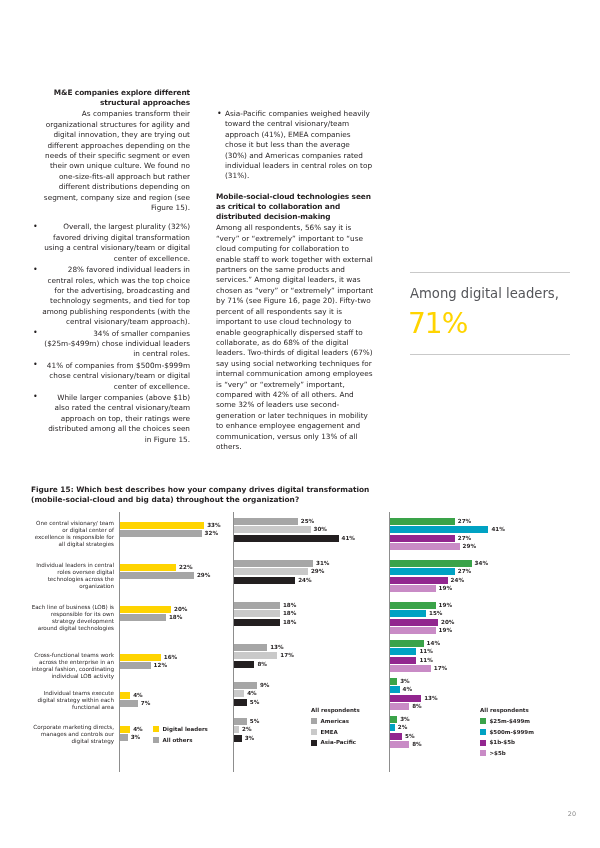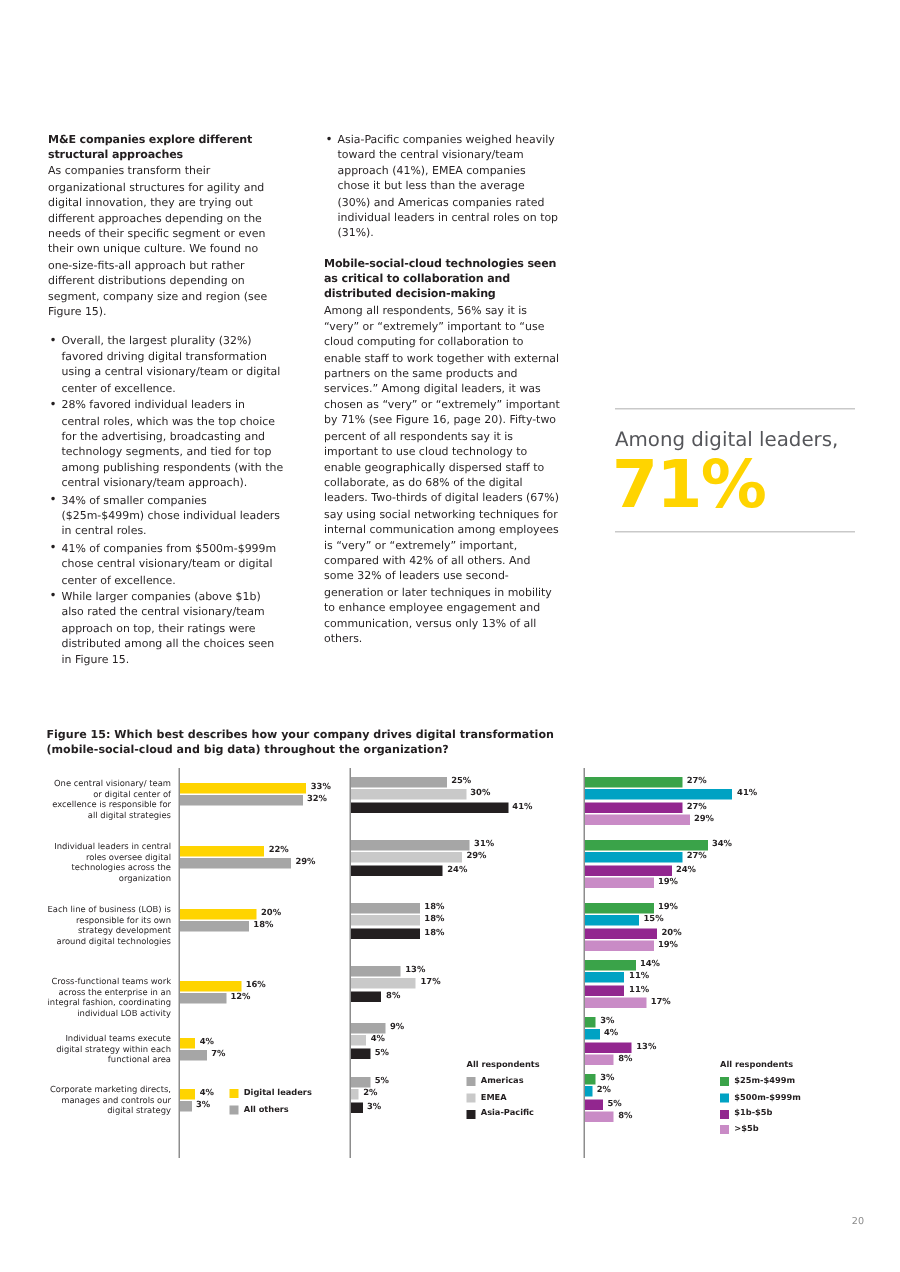--- a/index.html
+++ b/index.html
@@ -8,35 +8,35 @@
     background:#ffffff;
     font-family:"DejaVu Sans","Liberation Sans",sans-serif;
     color:#231f20;
     position:relative;
     overflow:hidden;
   }
   .page{position:absolute;inset:0;}
 
   
   .col{position:absolute;top:88px;width:158px;font-size:7.3px;line-height:10.4px;color:#231f20;}
-  .col.c1{left:32px;}
-  .col.c2{left:216px;}
+  .col.c1{left:32px;text-align:right;}
+  .col.c2{left:216px;margin-top:21px;}
   .col h3{font-size:7.4px;line-height:10.2px;margin:0 0 1px 0;font-weight:bold;letter-spacing:-0.1px;}
   .col p{margin:0 0 9px 0;}
   ul.bul{list-style:none;margin:0;padding:0;}
   ul.bul li{position:relative;padding-left:9px;margin-bottom:1px;}
   ul.bul li:before{content:"\2022";position:absolute;left:1px;top:-0.5px;font-size:8px;color:#231f20;}
 
   
   .pull{position:absolute;left:410px;top:272px;width:160px;}
   .pull .rule{height:1px;background:#c9c9c9;width:160px;}
   .pull .rule.bottom{margin-top:11px;}
   .pull .inner{padding:13px 0 0 0;}
   .pull .lead{font-size:13.2px;line-height:16px;color:#55565a;font-weight:normal;}
-  .pull .big{font-size:44px;line-height:38px;color:#ffd400;font-weight:bold;letter-spacing:-1px;margin:3px 0 5px -2px;}
+  .pull .big{font-size:28px;line-height:38px;color:#ffd400;font-weight:normal;letter-spacing:-1px;margin:3px 0 5px -2px;}
   .pull .tail{font-size:13.2px;line-height:16.6px;color:#55565a;}
 
   
   .figtitle{position:absolute;left:31px;top:485px;width:340px;font-size:7.4px;line-height:10px;font-weight:bold;color:#231f20;}
 
   .chart{position:absolute;top:512px;height:260px;}
   .chart .axis{position:absolute;top:0;bottom:0;width:1px;background:#8d8d8d;}
 
   .panel1{left:31px;width:196px;}
   .panel2{left:233px;width:152px;}

